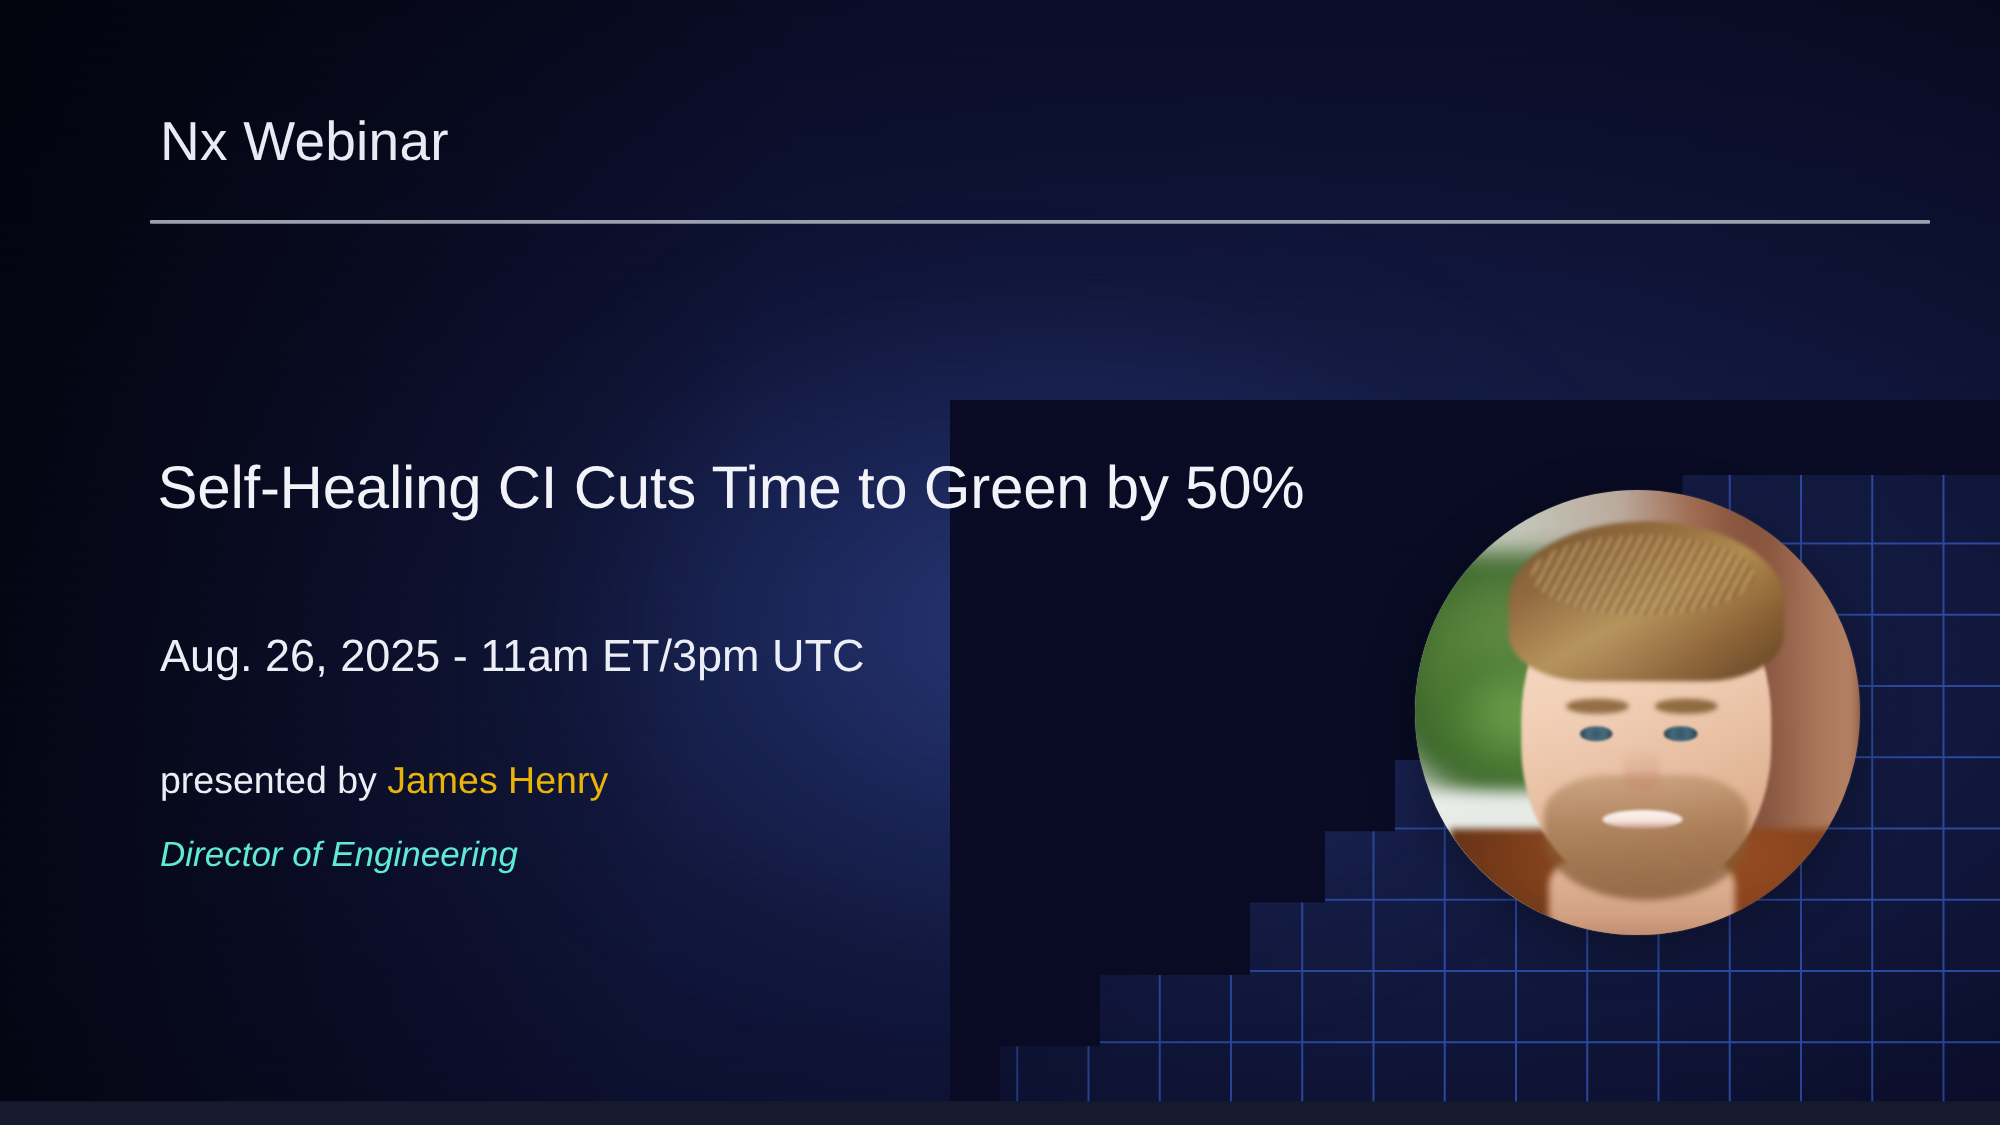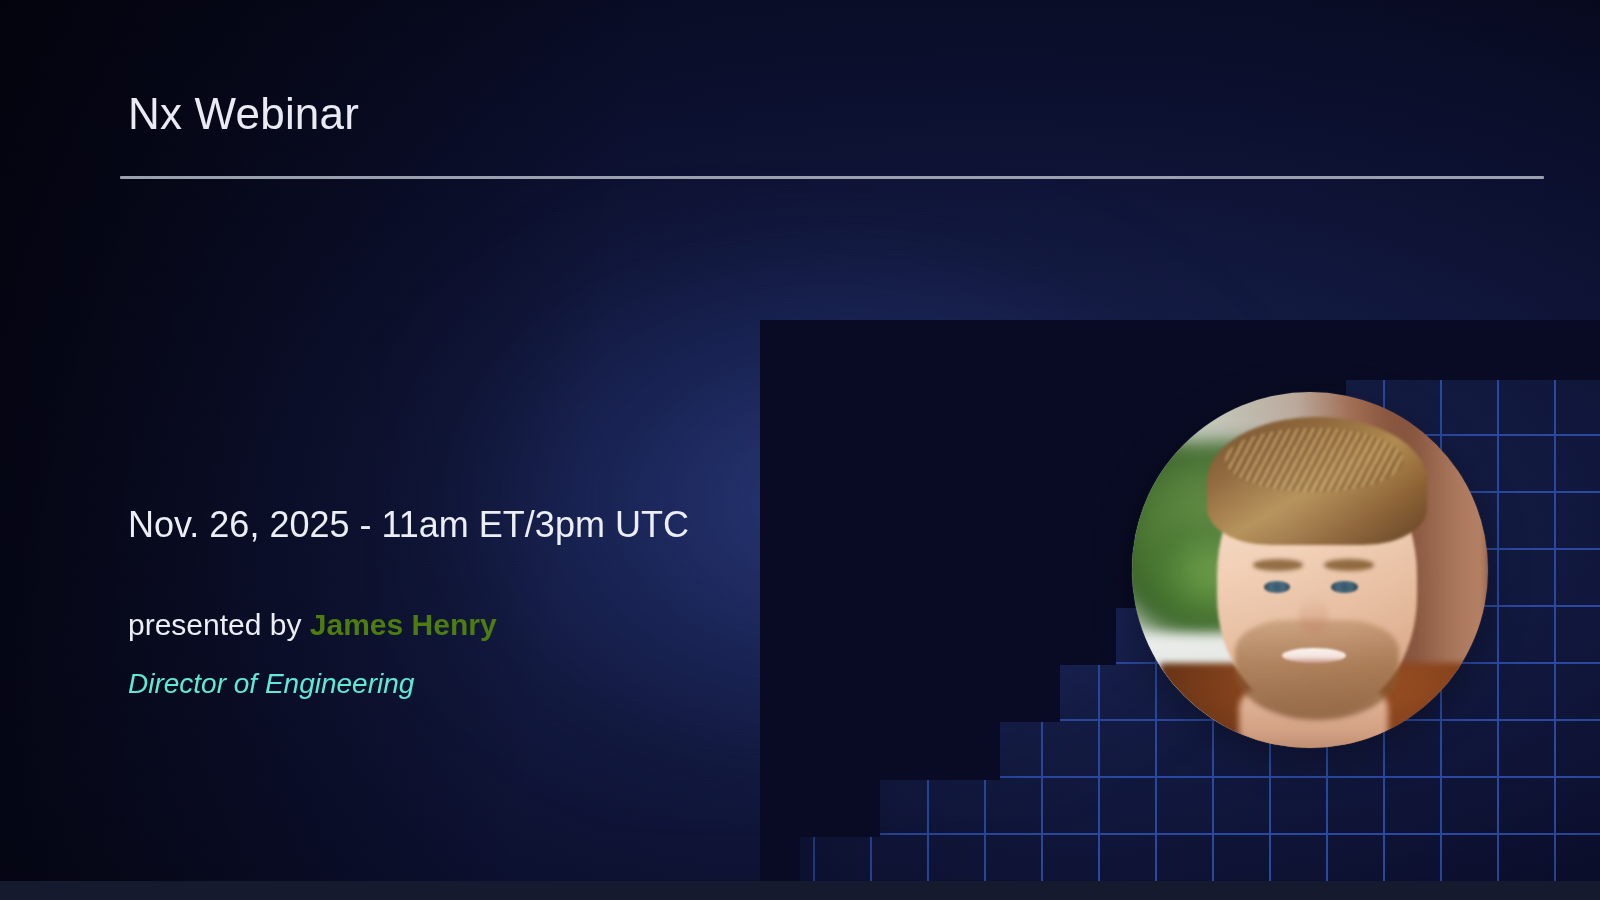--- a/index.html
+++ b/index.html
@@ -88,21 +88,21 @@
     line-height:1.52;
   }
   #datetime{
     position:absolute;left:96px;top:504px;
     font-size:36px;font-weight:300;color:#eceef5;letter-spacing:0px;
   }
   #presenter{
     position:absolute;left:96px;top:608px;
     font-size:30px;font-weight:300;color:#eceef5;
   }
-  #presenter .name{font-weight:700;color:#4d7c0f;}
+  #presenter .name{font-weight:400;color:#eab308;}
   #role{
     position:absolute;left:96px;top:668px;
     font-size:28px;font-weight:300;font-style:italic;color:#5eead4;
   }
 
   
   #avatar{
     position:absolute;left:1100px;top:392px;width:356px;height:356px;
     border-radius:50%;overflow:hidden;
     box-shadow:0 0 0 1px rgba(255,255,255,.05), 0 10px 40px rgba(0,0,0,.35);
@@ -230,22 +230,23 @@
   <div class="bg-vignette"></div>
   <div class="bg-noise"></div>
 
   <div id="content">
 
     <div id="eyebrow">Nx Webinar</div>
 
     <div id="divider"></div>
 
 
-
-    <div id="datetime">Nov. 26, 2025 - 11am ET/3pm UTC</div>
+    <h2 id="subtitle">Self-Healing CI Cuts Time to Green by 50%</h2>
+
+    <div id="datetime">Aug. 26, 2025 - 11am ET/3pm UTC</div>
 
     <div id="presenter">
       <span>presented by </span><span class="name">James Henry</span>
     </div>
 
     <div id="role">Director of Engineering</div>
 
     <div id="avatar">
       <div class="ph-bg"></div>
       <div class="ph-wall"></div>

